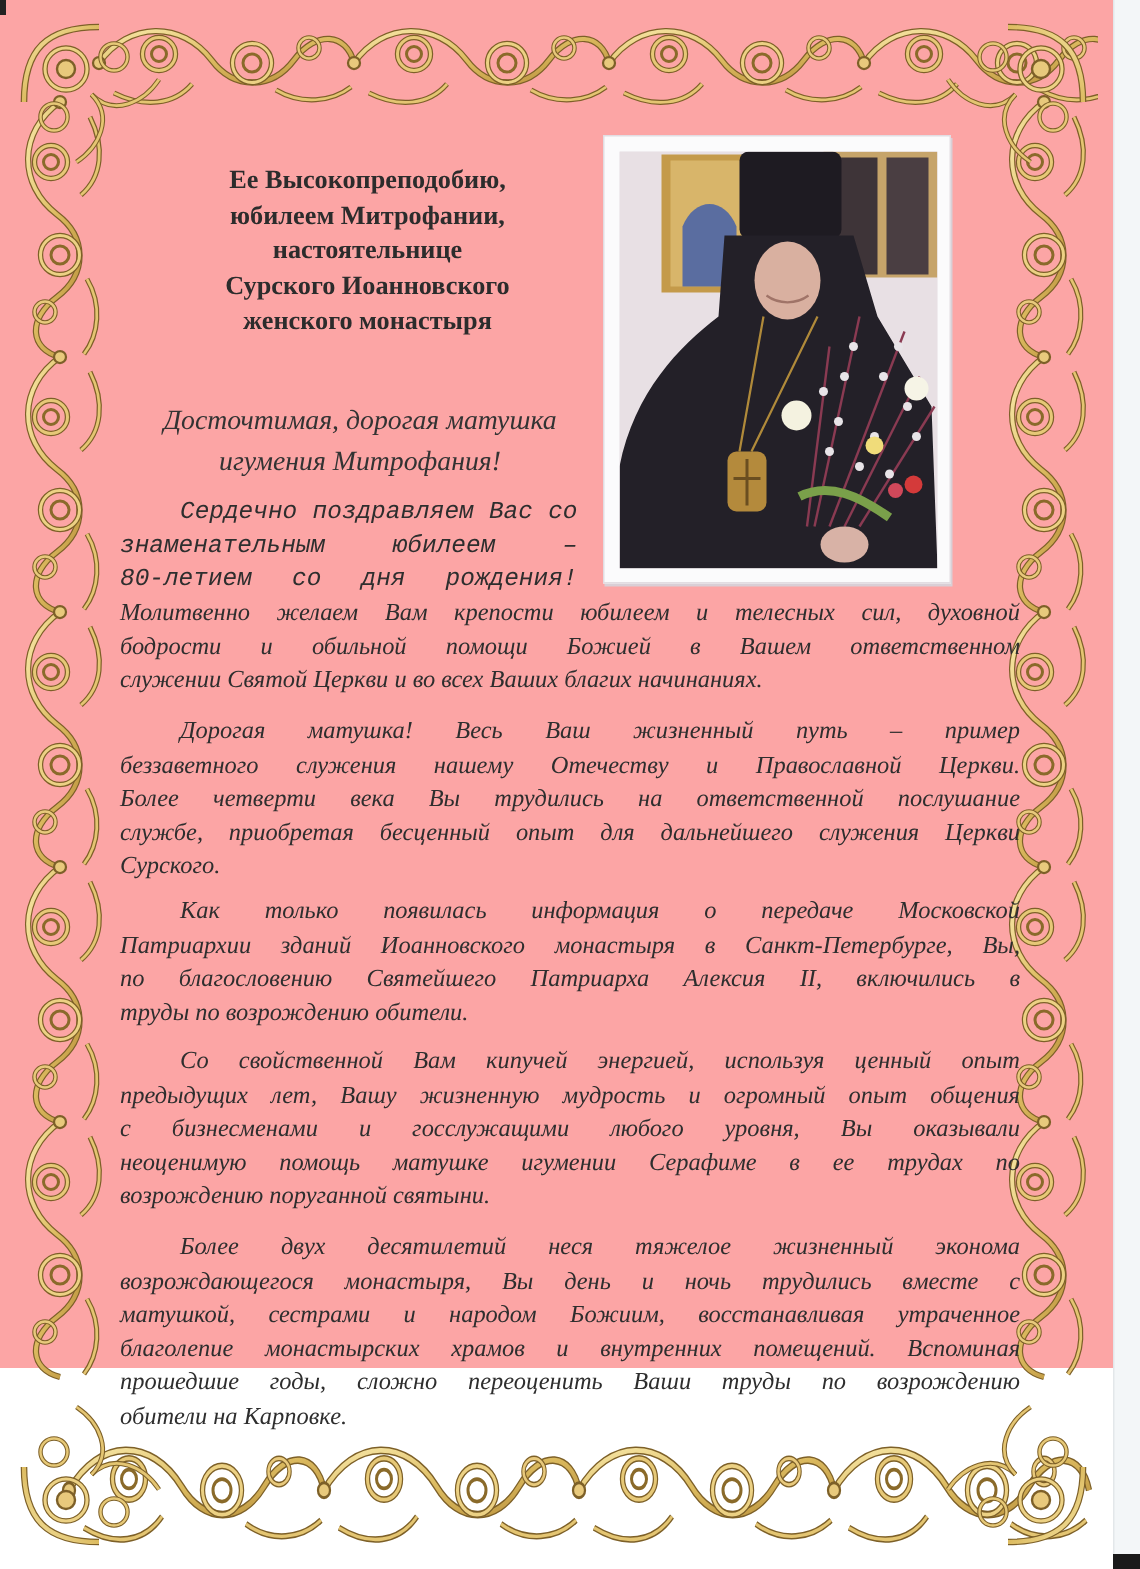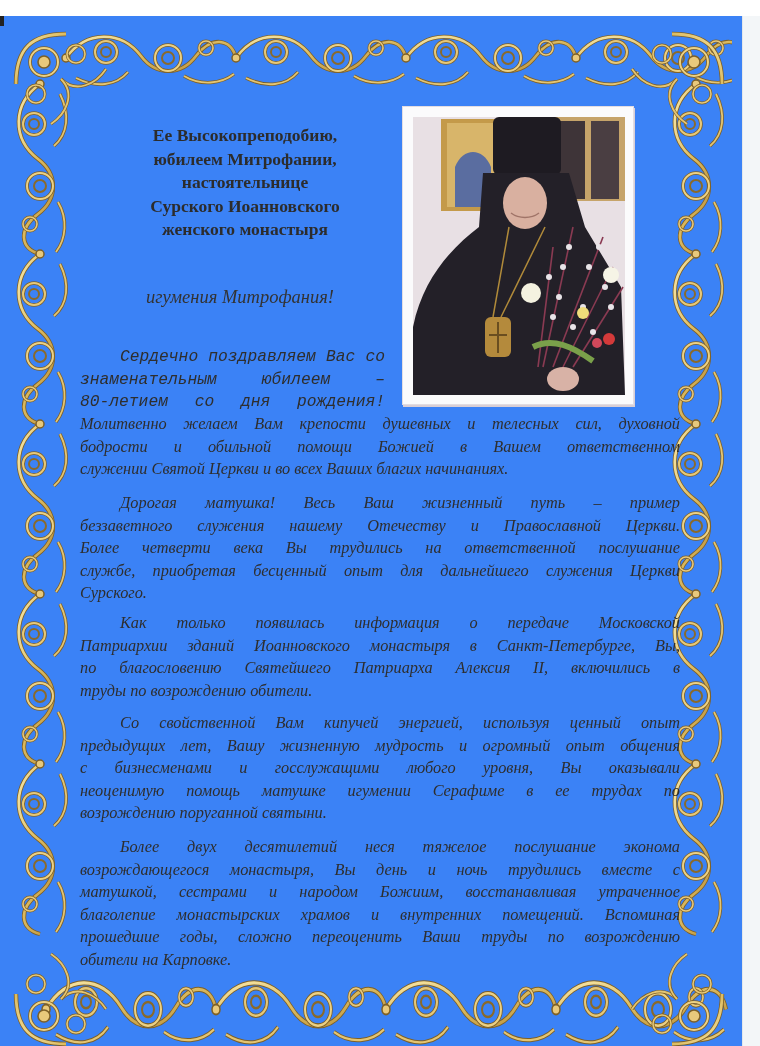--- a/index.html
+++ b/index.html
@@ -2,22 +2,22 @@
 <html><head>
 <meta charset="utf-8">
 <style>
   html, body { margin:0; padding:0; }
   body {
     width:760px; height:1046px; position:relative; overflow:hidden;
     background:#ffffff;
     font-family:"DejaVu Serif", serif;
   }
   .page {
-    position:absolute; left:0; top:16px; width:760px; height:1030px;
-    background:#3b82f6;
+    position:absolute; left:0; top:0; width:760px; height:912px;
+    background:#fca5a5;
   }
   .right-strip {
     position:absolute; left:742px; top:0; width:18px; height:1046px;
     background:#f3f6f8;
   }
   .right-strip-line {
     position:absolute; left:742px; top:0; width:1px; height:1046px; background:#e3e7ea;
   }
   .scan-mark-tl { position:absolute; left:0; top:0; width:4px; height:10px; background:#222; }
   .scan-mark-br { position:absolute; left:742px; top:1036px; width:18px; height:10px; background:#1a1a1a; }
@@ -235,30 +235,31 @@
         <circle cx="184" cy="226" r="5" fill="#d0485a"></circle>
         <circle cx="170" cy="196" r="6" fill="#f0dc7a"></circle>
         <path d="M120 230 C 140 220, 160 230, 180 244" stroke="#7aa04a" stroke-width="6" fill="none"></path>
 
         <ellipse cx="150" cy="262" rx="16" ry="12" fill="#d8b2a6"></ellipse>
       </svg>
     </div>
   </div>
 
   <div class="greeting">
+    <div>Досточтимая, дорогая матушка</div>
     <div>игумения Митрофания!</div>
   </div>
 
   <div class="p1a">
     <span class="ln ind">Сердечно поздравляем Вас со</span>
     <span class="ln">знаменательным юбилеем –</span>
     <span class="ln">80-летием со дня рождения!</span>
   </div>
   <div class="body-text" style="top:397px;">
-    <span class="ln">Молитвенно желаем Вам крепости душевных и телесных сил, духовной</span>
+    <span class="ln">Молитвенно желаем Вам крепости юбилеем и телесных сил, духовной</span>
     <span class="ln">бодрости и обильной помощи Божией в Вашем ответственном</span>
     <span class="ln last">служении Святой Церкви и во всех Ваших благих начинаниях.</span>
   </div>
 
   <div class="body-text" style="top:476px;">
     <span class="ln ind">Дорогая матушка! Весь Ваш жизненный путь – пример</span>
     <span class="ln">беззаветного служения нашему Отечеству и Православной Церкви.</span>
     <span class="ln">Более четверти века Вы трудились на ответственной послушание</span>
     <span class="ln">службе, приобретая бесценный опыт для дальнейшего служения Церкви</span>
     <span class="ln last">Сурского.</span>
@@ -273,20 +274,20 @@
 
   <div class="body-text" style="top:696px;">
     <span class="ln ind">Со свойственной Вам кипучей энергией, используя ценный опыт</span>
     <span class="ln">предыдущих лет, Вашу жизненную мудрость и огромный опыт общения</span>
     <span class="ln">с бизнесменами и госслужащими любого уровня, Вы оказывали</span>
     <span class="ln">неоценимую помощь матушке игумении Серафиме в ее трудах по</span>
     <span class="ln last">возрождению поруганной святыни.</span>
   </div>
 
   <div class="body-text" style="top:820px;">
-    <span class="ln ind">Более двух десятилетий неся тяжелое послушание эконома</span>
+    <span class="ln ind">Более двух десятилетий неся тяжелое жизненный эконома</span>
     <span class="ln">возрождающегося монастыря, Вы день и ночь трудились вместе с</span>
     <span class="ln">матушкой, сестрами и народом Божиим, восстанавливая утраченное</span>
     <span class="ln">благолепие монастырских храмов и внутренних помещений. Вспоминая</span>
     <span class="ln">прошедшие годы, сложно переоценить Ваши труды по возрождению</span>
     <span class="ln last">обители на Карповке.</span>
   </div>
 </div>
 
 </body></html>

